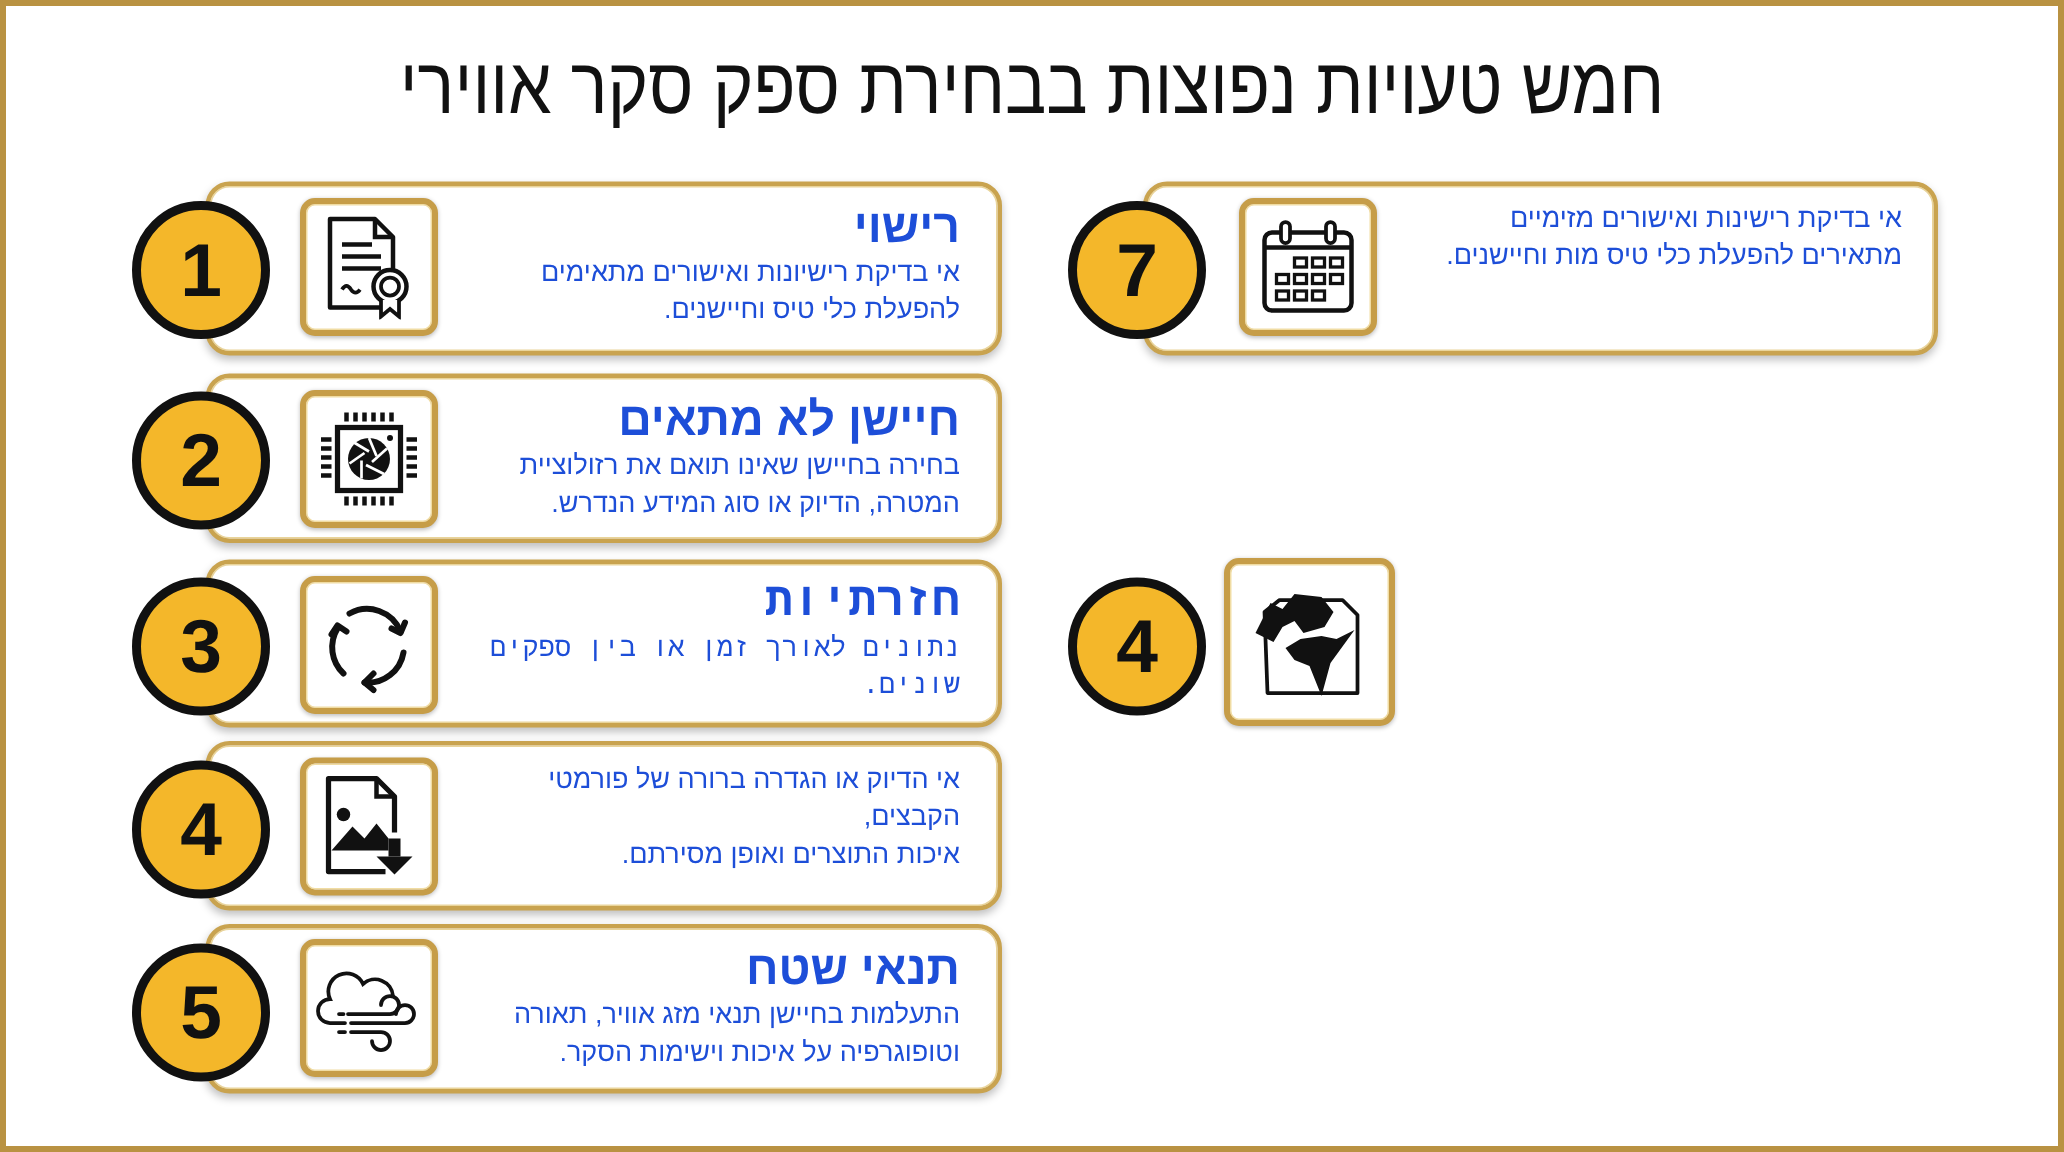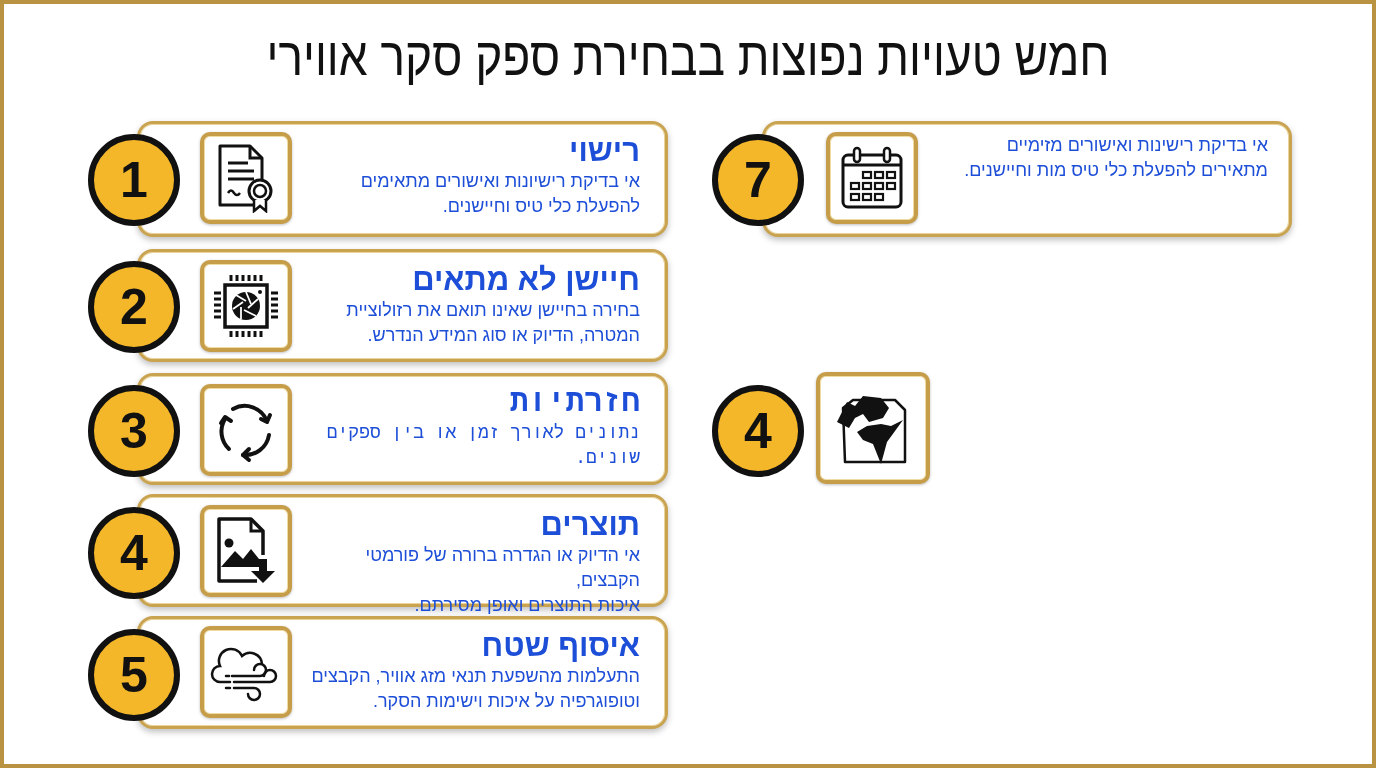--- a/index.html
+++ b/index.html
@@ -138,40 +138,39 @@
         <path d="M36 52 L30 58 L36 63"></path>
       <path d="M16 52 A24 24 0 0 1 12 22"></path>
         <path d="M8 26 L12 20 L18 24"></path>
     </g>
   </svg>
 </div>
 <div class="num-badge" style="left:88px; top:385px;">3</div>
 
 <div class="card" style="left:137px; top:494px; width:531px; height:113px;"></div>
 <div class="card-text" style="left:300px; top:507px; width:340px;">
-  <p class="card-title">תוצרים</p>
   <p class="card-desc">אי הדיוק או הגדרה ברורה של פורמטי הקבצים,</p>
   <p class="card-desc">איכות התוצרים ואופן מסירתם.</p>
 </div>
 <div class="icon-box" style="left:200px; top:505px;">
   <svg width="66" height="72" viewBox="0 0 66 72">
     <path d="M44 66 H6 V4 H38 L50 16 V40" fill="none" stroke="#111" stroke-width="3.5" stroke-linejoin="round"></path>
     <path d="M38 4 V16 H50" fill="none" stroke="#111" stroke-width="3"></path>
     <circle cx="16" cy="28" r="4.5" fill="#111"></circle>
     <path d="M8 52 L22 36 L30 44 L38 34 L46 44 V52 Z" fill="#111"></path>
     <rect x="46" y="44" width="8" height="12" fill="#111"></rect>
     <path d="M38 56 H62 L50 68 Z" fill="#111"></path>
   </svg>
 </div>
 <div class="num-badge" style="left:88px; top:507px;">4</div>
 
 <div class="card" style="left:137px; top:616px; width:531px; height:113px;"></div>
 <div class="card-text" style="left:300px; top:628px; width:340px;">
-  <p class="card-title">איסוף שטח</p>
-  <p class="card-desc">התעלמות מהשפעת תנאי מזג אוויר, הקבצים</p>
+  <p class="card-title">תנאי שטח</p>
+  <p class="card-desc">התעלמות בחיישן תנאי מזג אוויר, תאורה</p>
   <p class="card-desc">וטופוגרפיה על איכות וישימות הסקר.</p>
 </div>
 <div class="icon-box" style="left:200px; top:626px;">
   <svg width="72" height="60" viewBox="0 0 72 60">
     <g fill="none" stroke="#111" stroke-width="2.5" stroke-linecap="round">
       <path d="M20 40 H10 A8 8 0 0 1 10 24 A12 12 0 0 1 32 14 A12 12 0 0 1 52 22"></path>
       <path d="M22 34 H50 A6 6 0 1 0 44 28"></path>
       <path d="M24 40 H60 A6 6 0 1 0 54 34"></path>
       <path d="M24 46 H44 A6 6 0 1 1 38 52"></path>
       <line x1="16" y1="34" x2="19" y2="34"></line>

